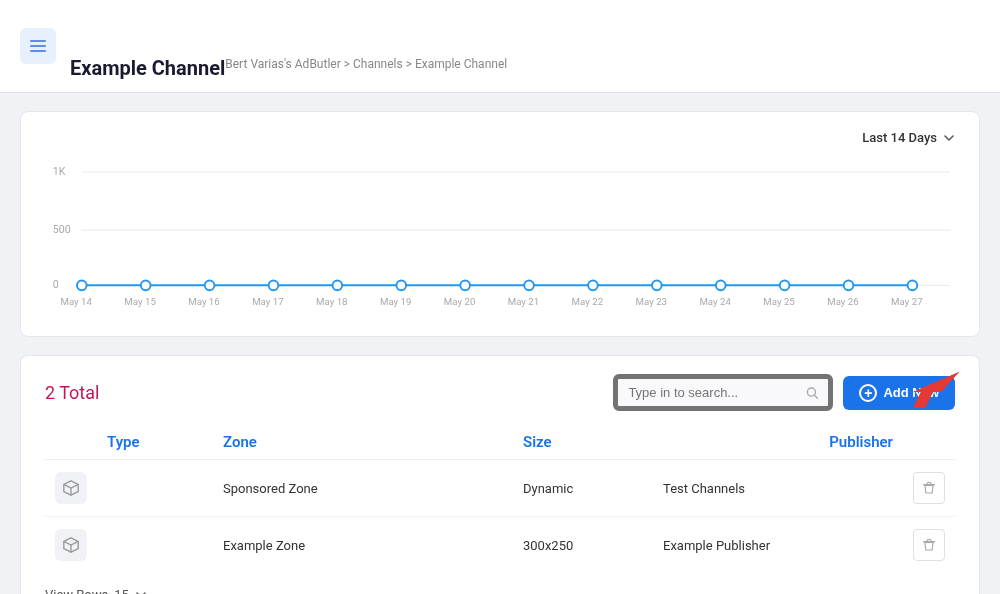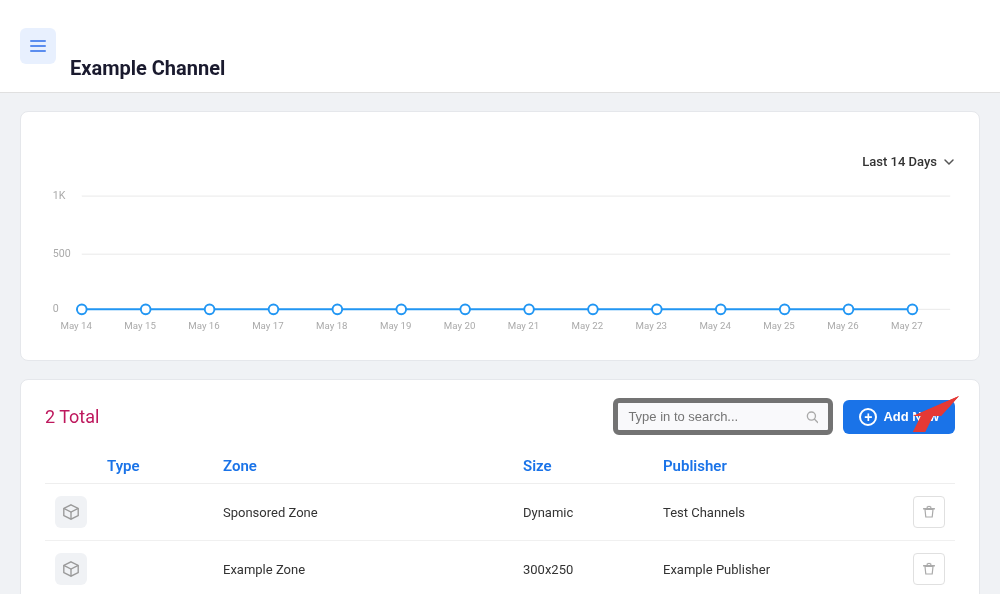--- a/index.html
+++ b/index.html
@@ -14,21 +14,21 @@
     .header-breadcrumb { font-size: 12px; color: #888; margin-top: 1px; }
 
     
     .main { padding: 18px 20px; display: flex; flex-direction: column; gap: 18px; }
 
     
     .card { background: #fff; border-radius: 8px; border: 1px solid #e5e7eb; padding: 18px 24px; }
 
     
     .chart-header { display: flex; justify-content: flex-end; margin-bottom: 10px; }
-    .date-filter { display: flex; align-items: center; gap: 6px; font-size: 13px; color: #555; cursor: pointer; margin-top: 24px; }
+    .date-filter { display: flex; align-items: center; gap: 6px; font-size: 13px; color: #555; cursor: pointer; }
     .date-filter span { color: #333; font-weight: 500; }
 
     
     .chart-area { width: 100%; position: relative; }
 
     
     .section-header { display: flex; align-items: center; justify-content: space-between; margin-bottom: 14px; }
     .section-title { font-size: 17px; font-weight: 700; color: #1a1a2e; display: flex; align-items: center; gap: 8px; }
     .badge { font-size: 18px; font-weight: 400; color: #be185d; }
     .section-actions { display: flex; align-items: center; gap: 10px; }
@@ -62,20 +62,21 @@
 <div class="header">
   <div class="header-icon">
     <svg viewBox="0 0 20 20" fill="#5b8def">
       <rect x="2" y="4" width="16" height="2" rx="1"></rect>
       <rect x="2" y="9" width="16" height="2" rx="1"></rect>
       <rect x="2" y="14" width="16" height="2" rx="1"></rect>
     </svg>
   </div>
   <div class="header-text">
     <span class="header-title">Example Channel</span>
+    <span class="header-breadcrumb">Bert Varias's AdButler &gt; Channels &gt; Example Channel</span>
   </div>
 </div>
 
 <div class="main">
 
   <div class="card">
     <div class="chart-header">
       <div class="date-filter">
         <span>Last 14 Days</span>
         <svg width="12" height="12" viewBox="0 0 12 12" fill="#555">
@@ -155,21 +156,21 @@
       </div>
     </div>
 
     <table class="data-table">
       <thead>
         <tr>
           <th style="width:50px;"></th>
           <th>Type</th>
           <th style="width:300px;">Zone</th>
           <th style="width:140px;">Size</th>
-          <th style="width:250px;">Publisher</th>
+          <th style="width:250px;text-align:right;">Publisher</th>
           <th style="width:50px;"></th>
         </tr>
       </thead>
       <tbody>
         <tr>
           <td>
             <div class="zone-icon">
               <svg viewBox="0 0 20 20" fill="none">
                 <path d="M10 2L18 6V14L10 18L2 14V6L10 2Z" stroke="#999" stroke-width="1.5"></path>
                 <path d="M2 6L10 10L18 6" stroke="#999" stroke-width="1.5"></path>

